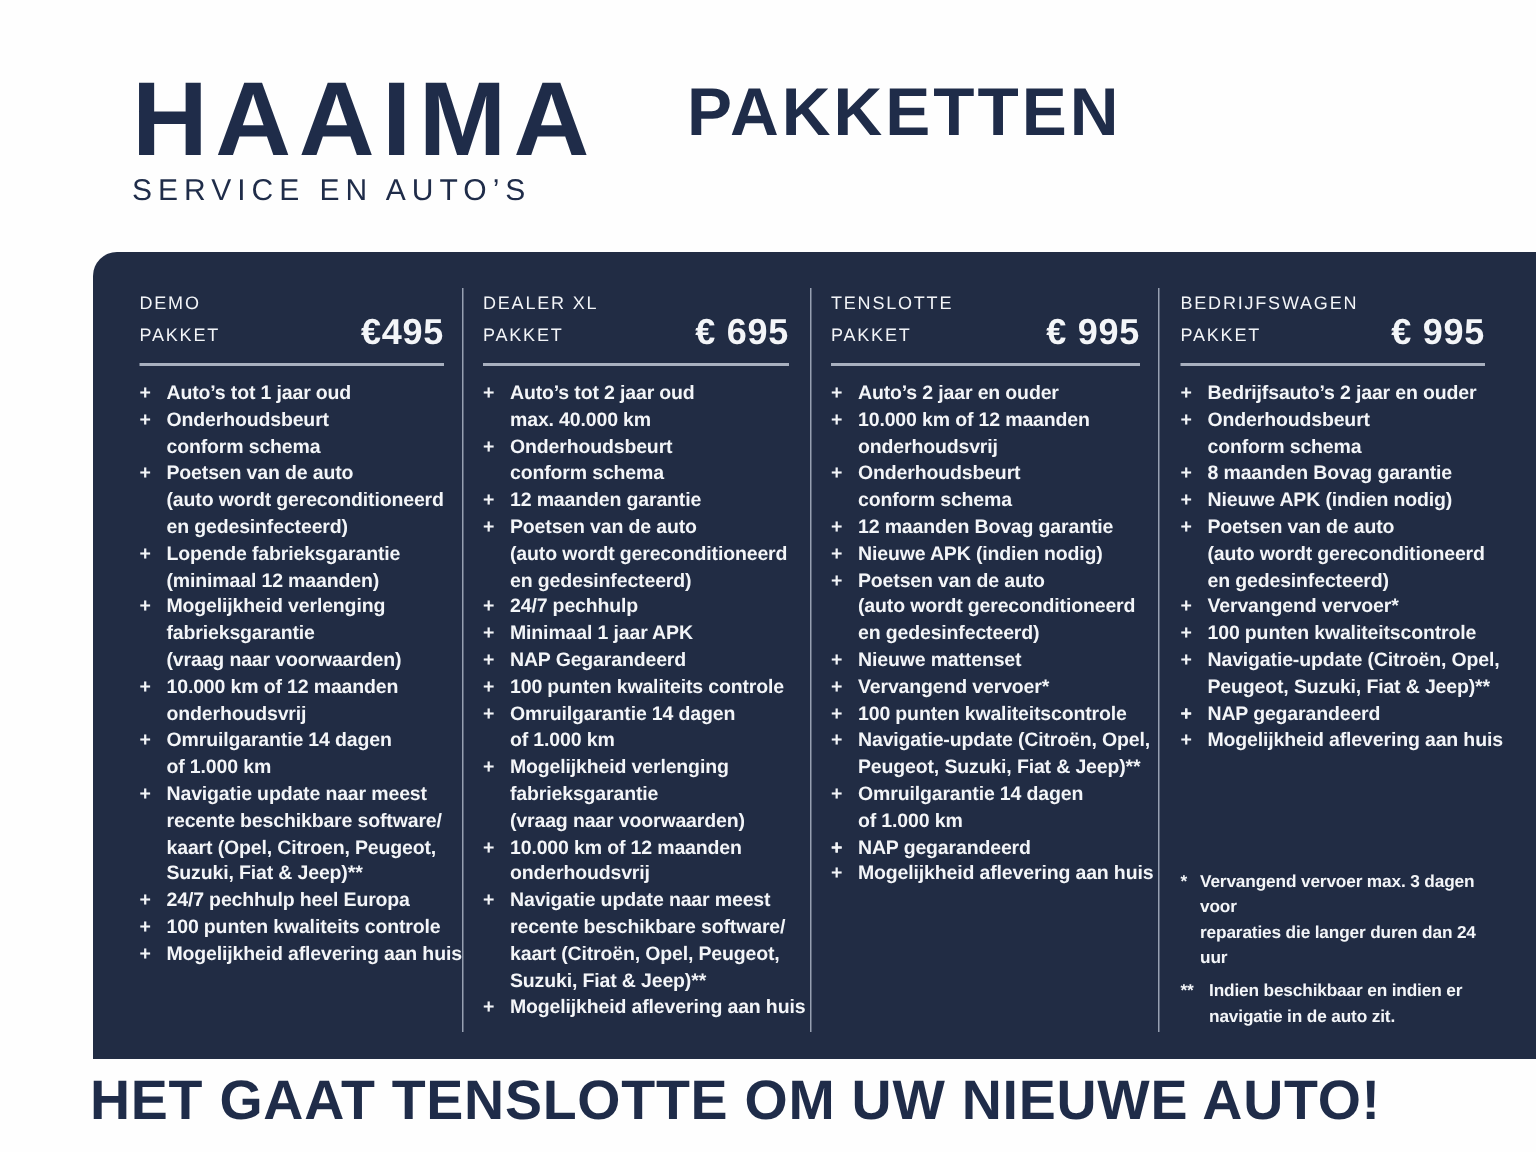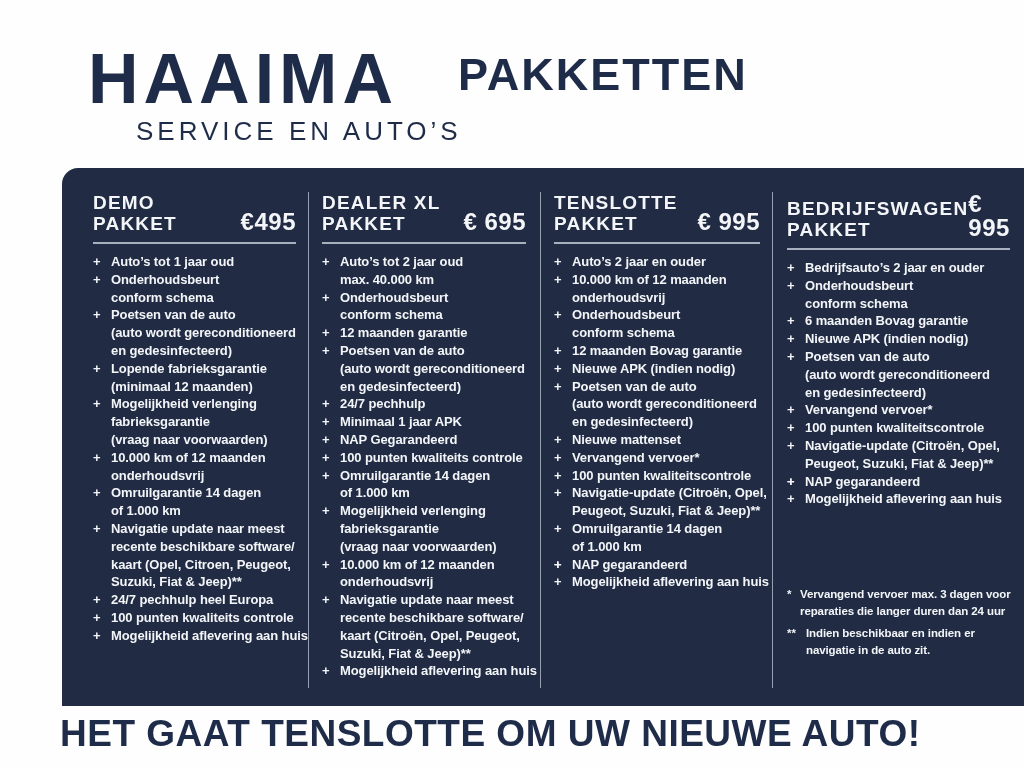--- a/index.html
+++ b/index.html
@@ -18,22 +18,22 @@
     color:var(--header_navy);
     position:relative;
   }
   
   .logo{position:absolute;left:88px;top:46px;}
   .logo-title{
     font-size:70px;font-weight:bold;line-height:66px;
     letter-spacing:5px;color:var(--header_navy);
   }
   .logo-subtitle{
-    font-size:26px;font-weight:400;letter-spacing:4px;
-    color:var(--header_navy);margin-top:4px;margin-left:48px;
+    font-size:20px;font-weight:400;letter-spacing:4px;
+    color:var(--header_navy);margin-top:4px;
   }
   .page-title{
     position:absolute;left:458px;top:53px;
     font-size:45px;font-weight:bold;line-height:43px;
     letter-spacing:2px;color:var(--header_navy);
   }
   
   .panel{
     position:absolute;left:62px;top:168px;right:0;bottom:62px;
     background:var(--navy);
@@ -44,21 +44,21 @@
     display:flex;height:100%;
     padding:24px 0 18px 0;
   }
   .package-col{border-left:1px solid var(--divider);}
   .package-col:nth-child(1){flex:0 0 246px;padding:0 12px 0 31px;border-left:none;}
   .package-col:nth-child(2){flex:0 0 232px;padding:0 14px 0 13px;}
   .package-col:nth-child(3){flex:0 0 232px;padding:0 12px 0 13px;}
   .package-col:nth-child(4){flex:0 0 252px;padding:0 34px 0 14px;}
   .pkg-header{display:flex;justify-content:space-between;align-items:flex-end;}
   .pkg-name{
-    font-size:19px;font-weight:bold;letter-spacing:1.2px;
+    font-size:12px;font-weight:normal;letter-spacing:1.2px;
     line-height:21px;white-space:pre-line;
   }
   .pkg-price{font-size:24px;font-weight:bold;letter-spacing:0.5px;line-height:24px;}
   .pkg-rule{height:2px;background:var(--rule);margin:8px 0 9px 0;}
   .pkg-items{margin-right:-12px;}
   .pkg-item{
     position:relative;padding-left:18px;
     font-size:13px;font-weight:bold;line-height:17.8px;
     letter-spacing:-0.1px;
   }
@@ -200,21 +200,21 @@
     <div class="pkg-header">
       <div class="pkg-name">BEDRIJFSWAGEN
 PAKKET</div>
       <div class="pkg-price">€ 995</div>
     </div>
     <div class="pkg-rule"></div>
     <div class="pkg-items">
             <div class="pkg-item"><span class="plus">+</span><span class="item-text">Bedrijfsauto’s 2 jaar en ouder</span></div>
             <div class="pkg-item"><span class="plus">+</span><span class="item-text">Onderhoudsbeurt
 conform schema</span></div>
-            <div class="pkg-item"><span class="plus">+</span><span class="item-text">6 maanden Bovag garantie</span></div>
+            <div class="pkg-item"><span class="plus">+</span><span class="item-text">8 maanden Bovag garantie</span></div>
             <div class="pkg-item"><span class="plus">+</span><span class="item-text">Nieuwe APK (indien nodig)</span></div>
             <div class="pkg-item"><span class="plus">+</span><span class="item-text">Poetsen van de auto
 (auto wordt gereconditioneerd
 en gedesinfecteerd)</span></div>
             <div class="pkg-item"><span class="plus">+</span><span class="item-text">Vervangend vervoer*</span></div>
             <div class="pkg-item"><span class="plus">+</span><span class="item-text">100 punten kwaliteitscontrole</span></div>
             <div class="pkg-item"><span class="plus">+</span><span class="item-text">Navigatie-update (Citroën, Opel,
 Peugeot, Suzuki, Fiat &amp; Jeep)**</span></div>
             <div class="pkg-item"><span class="plus">+</span></div>
             <div class="pkg-item"><span class="plus">+</span><span class="item-text">NAP gegarandeerd</span></div>

